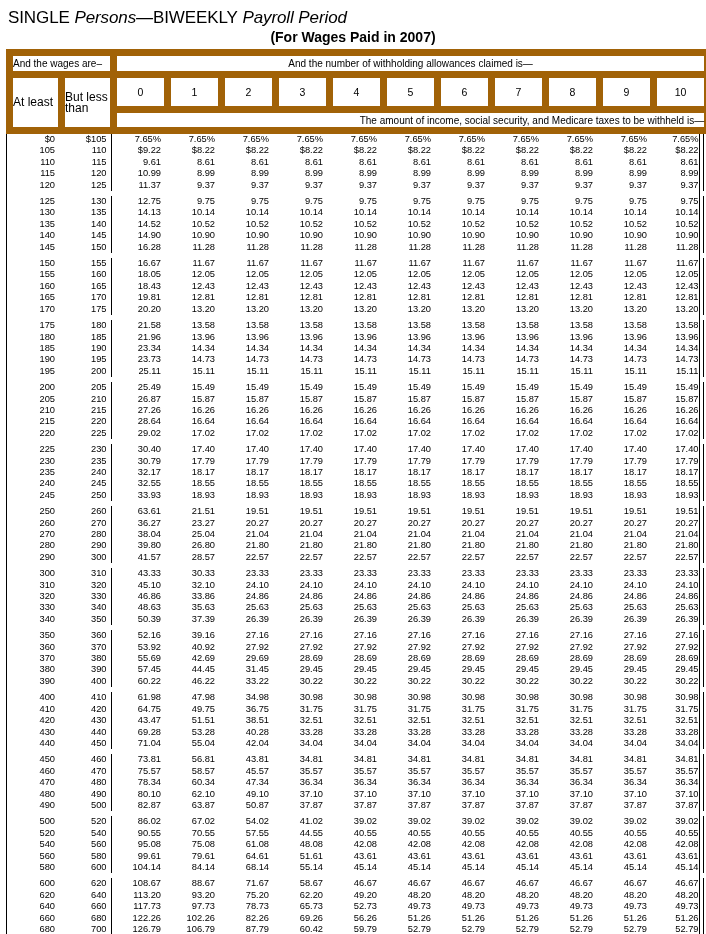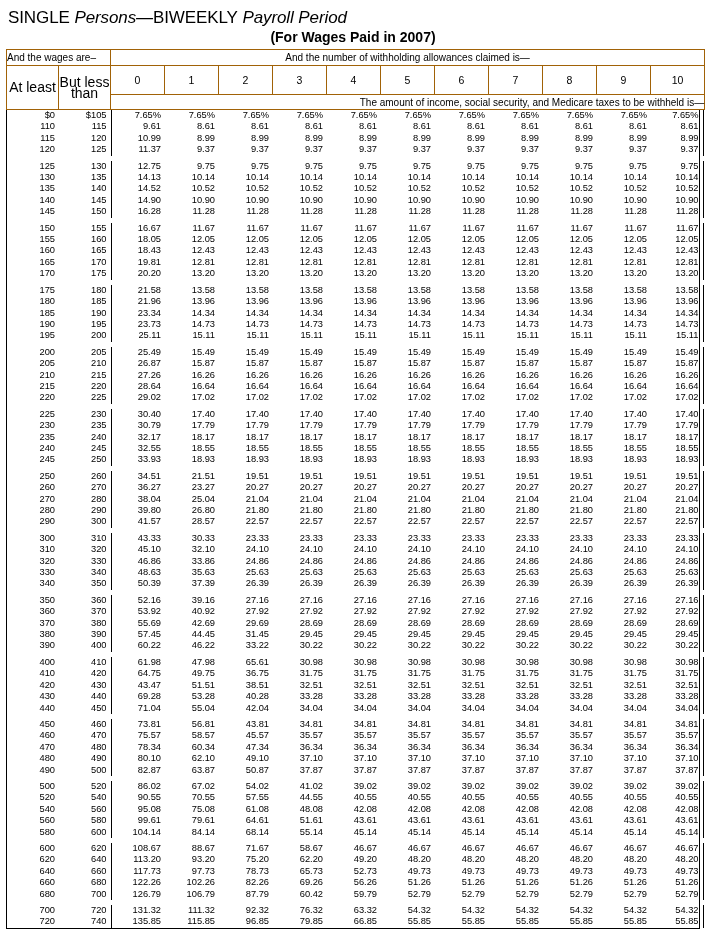--- a/index.html
+++ b/index.html
@@ -35,40 +35,39 @@
     font-weight: bold;
     margin: 0 0 4px 0;
   }
   table.grid {
     border-collapse: collapse;
     width: 694px;
     table-layout: fixed;
     font-size: 9px;
   }
   table.grid td, table.grid th {
-    border: 1px solid #a16207;
+    border: 7px solid #a16207;
     padding: 0;
     font-weight: normal;
     vertical-align: middle;
   }
   .hdr-wages {
     font-size: 10px;
     text-align: left;
     padding: 2px 0 2px 3px;
     height: 15px;
   }
   .hdr-allow {
     font-size: 10px;
     text-align: center;
     padding: 2px 0 2px 4px;
     height: 15px;
   }
   .hdr-atleast, .hdr-butless {
-    font-size: 14px;
-    text-align: center;
+    font-size: 12px;
     height: 28px;
     line-height: 11px;
   }
   .hdr-num {
     font-size: 10.5px;
     text-align: center;
     height: 28px;
   }
   .hdr-amount {
     font-size: 10px;
@@ -179,20 +178,36 @@
             <td>7.65%</td>
             <td>7.65%</td>
             <td>7.65%</td>
             <td>7.65%</td>
             <td>7.65%</td>
             <td>7.65%</td>
             <td>7.65%</td>
             <td class="vl"></td>
           </tr>
           <tr>
+            <td>105</td>
+            <td>110</td>
+            <td class="vl">$9.22</td>
+            <td>$8.22</td>
+            <td>$8.22</td>
+            <td>$8.22</td>
+            <td>$8.22</td>
+            <td>$8.22</td>
+            <td>$8.22</td>
+            <td>$8.22</td>
+            <td>$8.22</td>
+            <td>$8.22</td>
+            <td>$8.22</td>
+            <td class="vl"></td>
+          </tr>
+          <tr>
             <td>110</td>
             <td>115</td>
             <td class="vl">9.61</td>
             <td>8.61</td>
             <td>8.61</td>
             <td>8.61</td>
             <td>8.61</td>
             <td>8.61</td>
             <td>8.61</td>
             <td>8.61</td>
@@ -647,21 +662,21 @@
             <td>18.93</td>
             <td>18.93</td>
             <td class="vl"></td>
           </tr>
           <tr class="spacer">
             <td colspan="13"></td>
           </tr>
           <tr>
             <td>250</td>
             <td>260</td>
-            <td class="vl">34.51</td>
+            <td class="vl">63.61</td>
             <td>21.51</td>
             <td>19.51</td>
             <td>19.51</td>
             <td>19.51</td>
             <td>19.51</td>
             <td>19.51</td>
             <td>19.51</td>
             <td>19.51</td>
             <td>19.51</td>
             <td>19.51</td>
@@ -898,21 +913,21 @@
             <td class="vl"></td>
           </tr>
           <tr class="spacer">
             <td colspan="13"></td>
           </tr>
           <tr>
             <td>400</td>
             <td>410</td>
             <td class="vl">61.98</td>
             <td>47.98</td>
-            <td>65.61</td>
+            <td>34.98</td>
             <td>30.98</td>
             <td>30.98</td>
             <td>30.98</td>
             <td>30.98</td>
             <td>30.98</td>
             <td>30.98</td>
             <td>30.98</td>
             <td>30.98</td>
             <td class="vl"></td>
           </tr>

